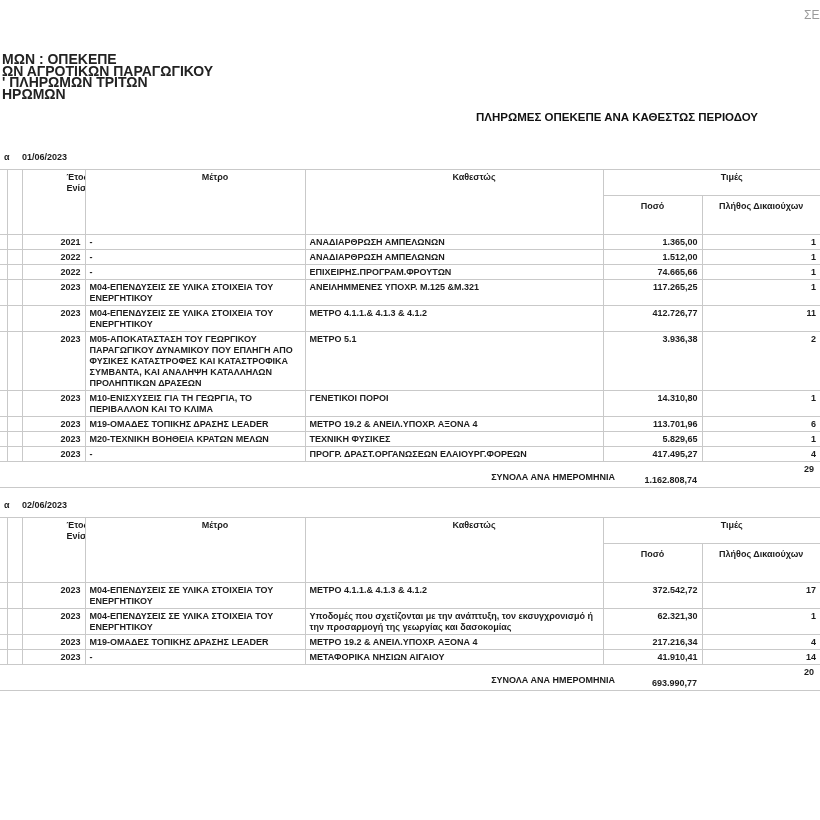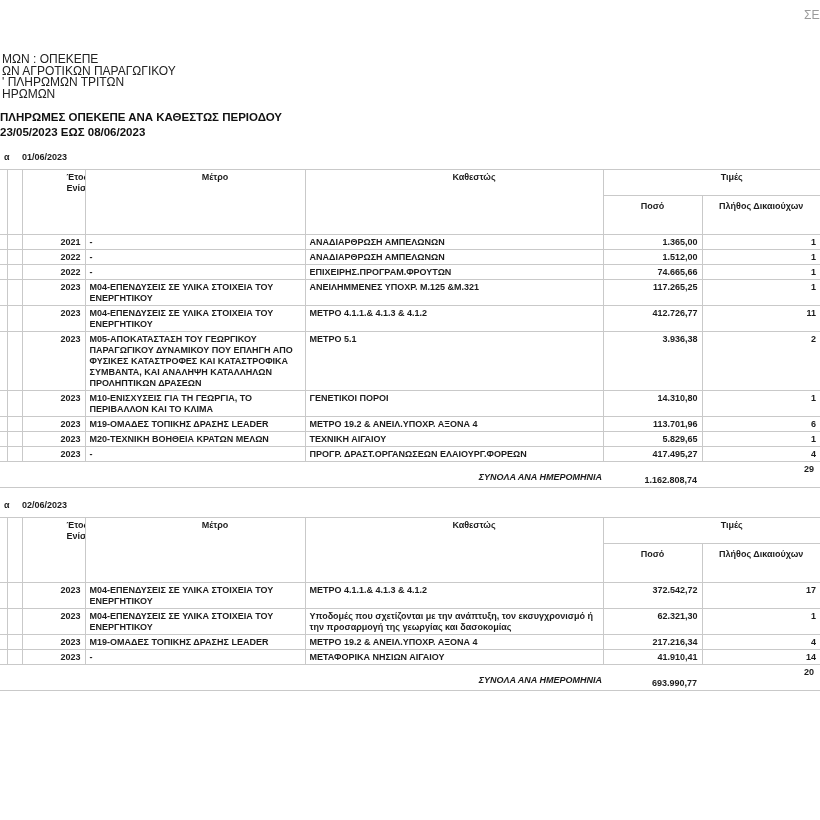--- a/index.html
+++ b/index.html
@@ -2,22 +2,22 @@
 <html><head>
 <meta charset="utf-8">
 <style>
   html,body{margin:0;padding:0;}
   body{
     width:820px;height:820px;overflow:hidden;position:relative;
     background:#ffffff;color:#1c1c1c;
     font-family:"Liberation Sans",sans-serif;
   }
   .corner{position:absolute;top:8px;left:804px;font-size:12px;color:#9a9a9a;white-space:nowrap;}
-  .org{position:absolute;top:54px;left:2px;font-size:12px;font-weight:normal;line-height:11.5px;color:#222;white-space:nowrap;}
-  .title{position:absolute;top:110px;left:0;width:758px;text-align:left;font-weight:bold;font-size:11.5px;line-height:14.5px;color:#111;}
+  .org{position:absolute;top:54px;left:2px;font-size:14px;font-weight:bold;line-height:11.5px;color:#222;white-space:nowrap;}
+  .title{position:absolute;top:110px;left:0;width:758px;text-align:right;font-weight:bold;font-size:11.5px;line-height:14.5px;color:#111;}
   .content{position:absolute;top:152px;left:0;width:820px;}
   section{display:block;}
   section + section{margin-top:12px;}
   .date-row{position:relative;height:14px;margin-bottom:3px;font-size:9px;font-weight:bold;}
   .dp{position:absolute;left:4px;top:0;}
   .dv{position:absolute;left:22px;top:0;}
   table.report{border-collapse:collapse;width:820px;table-layout:fixed;font-size:9px;font-weight:bold;color:#1c1c1c;}
   table.report th,table.report td{border:1px solid #c9c9c9;line-height:11px;vertical-align:top;padding:2px 4px 1px 4px;overflow:hidden;}
   table.report th:first-child,table.report td:first-child{border-left:none;}
   table.report th:last-child,table.report td:last-child{border-right:none;}
@@ -26,39 +26,38 @@
   th.span2{vertical-align:top;padding-top:5px;}
   th.c-times{vertical-align:middle;padding-top:0;}
   tr.h2 th{height:32px;vertical-align:top;padding-top:5px;}
   td.stub1,td.stub2,th.c-stub1,th.c-stub2{padding:0;}
   td.year{text-align:right;padding-right:6px;}
   td.metro{text-align:left;padding-left:4px;padding-right:8px;}
   td.kath{text-align:left;padding-left:4px;padding-right:8px;margin-top:35px;}
   td.poso{text-align:right;padding-right:5px;}
   td.plithos{text-align:right;padding-right:8px;}
   .totals{position:relative;height:25px;border-bottom:1px solid #c9c9c9;font-size:9px;font-weight:bold;}
-  .t-label{position:absolute;right:218px;top:10px;font-style:italic;}
+  .t-label{position:absolute;right:205px;top:10px;}
   .t-amount{position:absolute;right:123px;top:13px;}
   .t-count{position:absolute;right:6px;top:2px;}
 </style>
 </head>
 <body>
 
 <div class="corner">ΣΕΛΙΔΑ</div>
 
 <div class="org">
   <div>ΜΩΝ : ΟΠΕΚΕΠΕ</div>
   <div>ΩΝ ΑΓΡΟΤΙΚΩΝ ΠΑΡΑΓΩΓΙΚΟΥ</div>
   <div>' ΠΛΗΡΩΜΩΝ ΤΡΙΤΩΝ</div>
   <div>ΗΡΩΜΩΝ</div>
 </div>
 
 <div class="title">
   <div>ΠΛΗΡΩΜΕΣ ΟΠΕΚΕΠΕ ΑΝΑ ΚΑΘΕΣΤΩΣ ΠΕΡΙΟΔΟΥ</div>
-  <div>23/05/2023 ΕΩΣ 08/06/2023</div>
 </div>
 
 <div class="content">
 
   <section>
     <div class="date-row">
       <span class="dp">α</span>
       <span class="dv">01/06/2023</span>
     </div>
     <table class="report">
@@ -156,21 +155,21 @@
             <td class="metro">Μ19-ΟΜΑΔΕΣ ΤΟΠΙΚΗΣ ΔΡΑΣΗΣ LEADER</td>
             <td class="kath">ΜΕΤΡΟ 19.2 &amp; ΑΝΕΙΛ.ΥΠΟΧΡ. ΑΞΟΝΑ 4</td>
             <td class="poso">113.701,96</td>
             <td class="plithos">6</td>
           </tr>
           <tr>
             <td class="stub1"></td>
             <td class="stub2"></td>
             <td class="year">2023</td>
             <td class="metro">Μ20-ΤΕΧΝΙΚΗ ΒΟΗΘΕΙΑ ΚΡΑΤΩΝ ΜΕΛΩΝ</td>
-            <td class="kath">ΤΕΧΝΙΚΗ ΑΙΓΑΙΟΥ</td>
+            <td class="kath">ΤΕΧΝΙΚΗ ΦΥΣΙΚΕΣ</td>
             <td class="poso">5.829,65</td>
             <td class="plithos">1</td>
           </tr>
           <tr>
             <td class="stub1"></td>
             <td class="stub2"></td>
             <td class="year">2023</td>
             <td class="metro">-</td>
             <td class="kath">ΠΡΟΓΡ. ΔΡΑΣΤ.ΟΡΓΑΝΩΣΕΩΝ ΕΛΑΙΟΥΡΓ.ΦΟΡΕΩΝ</td>
             <td class="poso">417.495,27</td>

